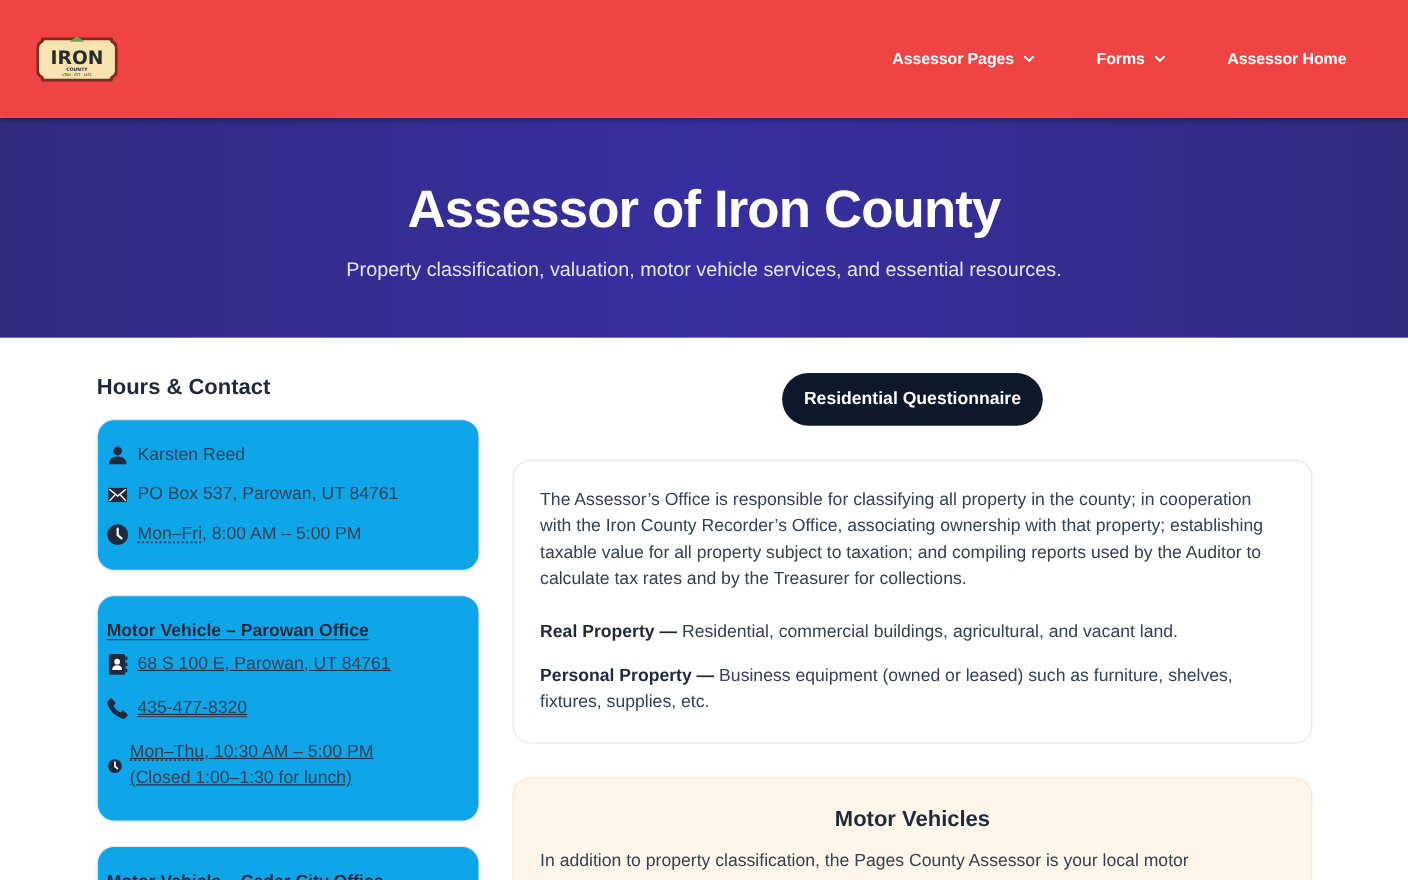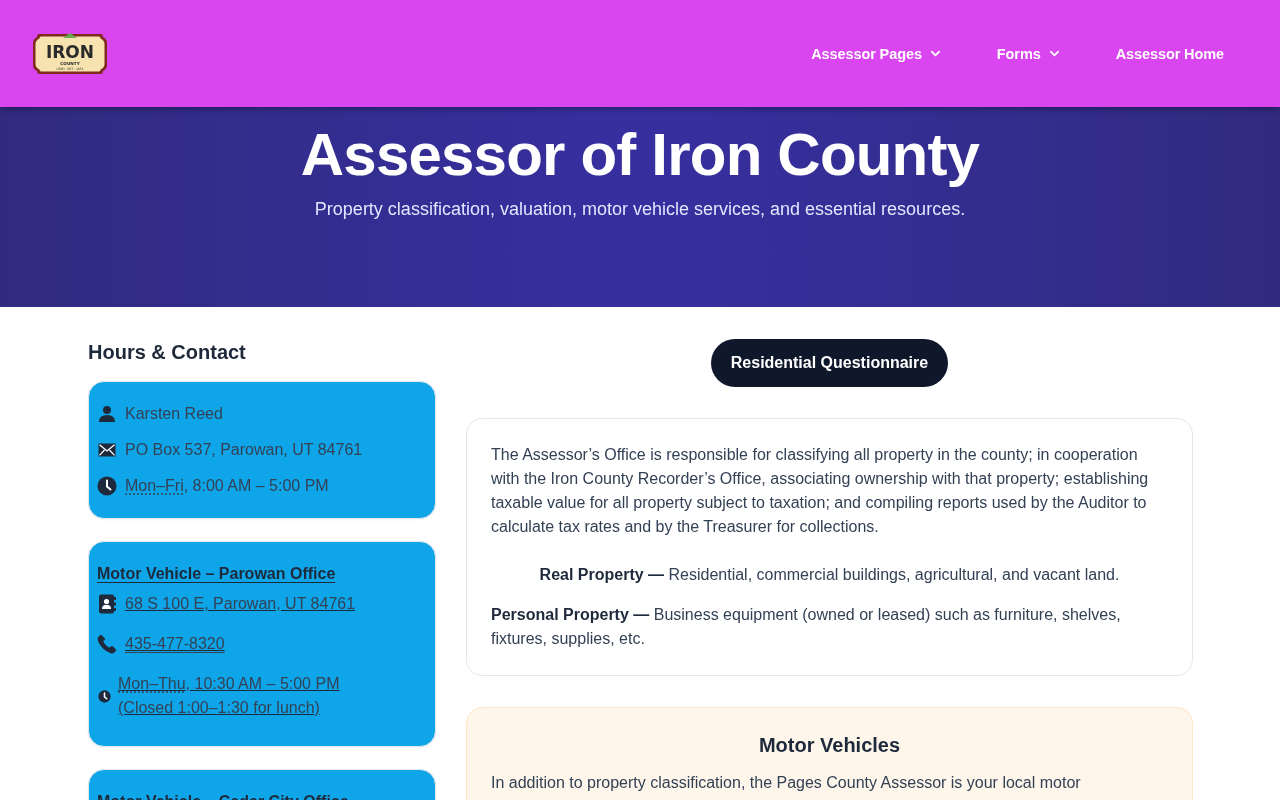--- a/index.html
+++ b/index.html
@@ -1,21 +1,21 @@
 <!DOCTYPE html>
 <html><head>
   <meta charset="utf-8">
   <style>
     * { box-sizing: border-box; margin: 0; padding: 0; }
     html, body { width: 1280px; height: 800px; overflow: hidden; background: #ffffff; }
     body { font-family: "Liberation Sans", "DejaVu Sans", sans-serif; color: #1e293b; }
 
     
     .navbar {
-      height: 107px; background: #d946ef; display: flex; align-items: center;
+      height: 107px; background: #ef4444; display: flex; align-items: center;
       justify-content: space-between; padding: 0 32px 0 32px; position: relative; z-index: 2;
       box-shadow: 0 2px 6px rgba(0,0,0,0.35);
     }
     .logo {
       width: 74px; height: 46px; position: relative; display: block; margin-left: 1px;
     }
     .logo svg { width: 74px; height: 46px; display: block; }
     .nav-links { display: flex; align-items: center; gap: 0; margin-right: 24px; text-align: center; }
     .nav-item {
       color: #ffffff; font-weight: 700; font-size: 14.5px; display: flex; align-items: center;
@@ -26,21 +26,21 @@
     .nav-item .chev svg { width: 11px; height: 11px; display: block; }
 
     
     .hero {
       height: 200px;
       background: linear-gradient(90deg, #302b7f 0%, #372fa0 50%, #302b7f 100%);
       display: flex; flex-direction: column; align-items: center; justify-content: flex-start;
       text-align: center; color: #fff;
     }
     .hero h1 {
-      font-size: 60px; font-weight: 700; margin-top: 20px; letter-spacing: -0.8px; line-height: 56px;
+      font-size: 48px; font-weight: 700; margin-top: 56px; letter-spacing: -0.8px; line-height: 56px;
     }
     .hero p {
       font-size: 18px; margin-top: 16px; color: #e0e7ff; letter-spacing: 0px;
     }
 
     
     .main { position: relative; height: 542px; }
     .sidebar { position: absolute; left: 88px; top: 34px; width: 348px; }
     .sidebar h2 { font-size: 20px; font-weight: 700; color: #1e293b; margin-bottom: 17px; font-weight: 600; }
     .card {
@@ -74,21 +74,21 @@
     .btn {
       background: #0f172a; color: #fff; font-weight: 700; font-size: 16px; border-radius: 24px;
       height: 48px; padding: 0 20px; display: flex; align-items: center; cursor: pointer; border: none;
       font-family: "Liberation Sans", "DejaVu Sans", sans-serif;
     }
     .info-card {
       margin-top: 31px; border: 1px solid #e5e7eb; border-radius: 16px; padding: 24px 24px 41px 24px;
       height: 258px; font-size: 16px; color: #334155; line-height: 24px;
     }
     .info-card p + p { margin-top: 16px; }
-    .info-card p.spaced { margin-top: 24px; text-align: center; }
+    .info-card p.spaced { margin-top: 24px; }
     .info-card b { color: #1e293b; font-weight: 700; }
     .mv-card {
       margin-top: 31px; border: 1px solid #fde7c8; background: #fef6ea; border-radius: 16px;
       padding: 24px; height: 200px;
     }
     .mv-card h3 { text-align: center; font-size: 20px; font-weight: 600; color: #1e293b; margin-top: 2px; }
     .mv-card p { font-size: 16px; color: #334155; line-height: 24px; margin-top: 14px; }
   </style>
 </head>
 <body>

